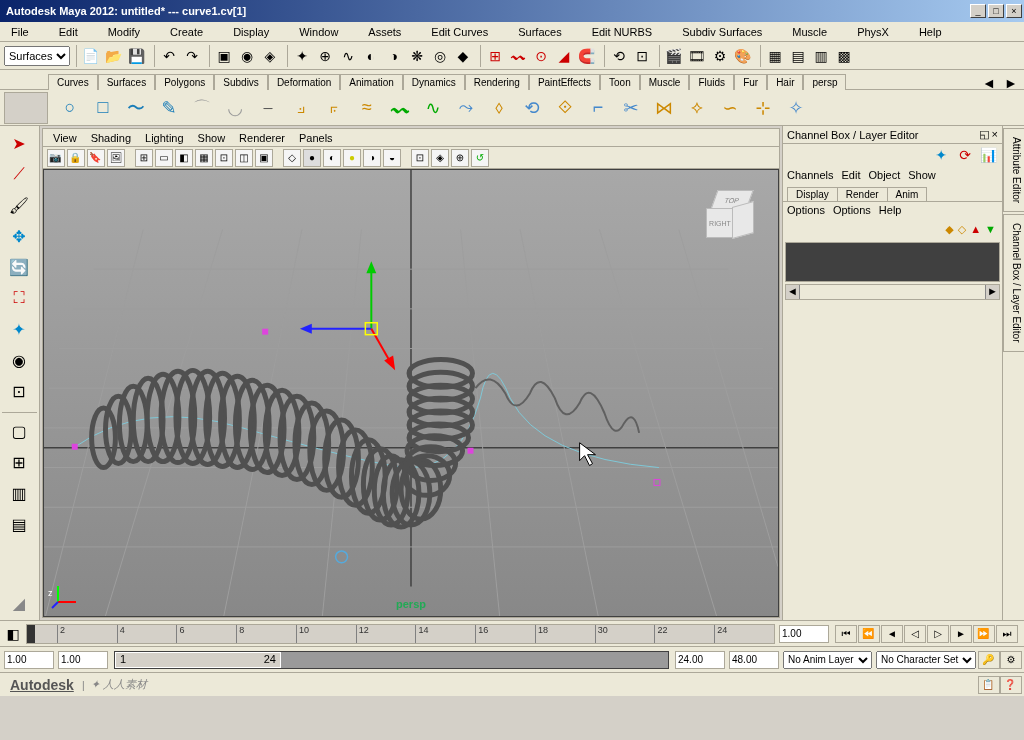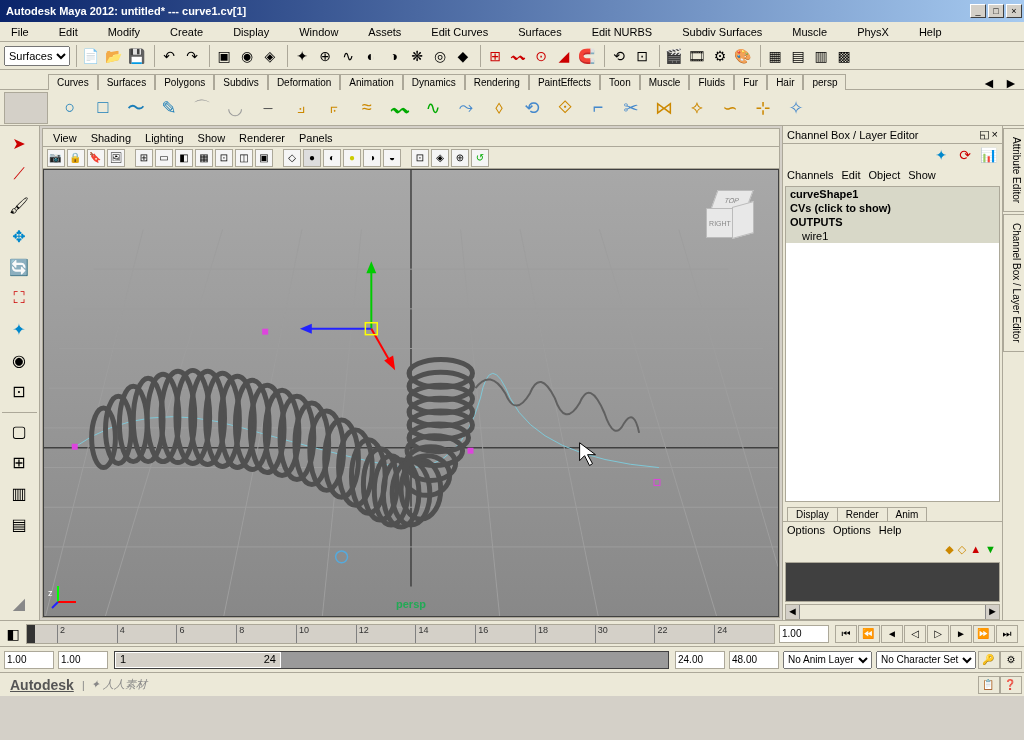--- a/index.html
+++ b/index.html
@@ -360,26 +360,20 @@
       <div class="tbtn" style="color:#08c">✦</div>
       <div class="tbtn" style="color:#c00">⟳</div>
       <div class="tbtn">📊</div>
     </div>
     <div class="cb-menu">
       <span>Channels</span>
       <span>Edit</span>
       <span>Object</span>
       <span>Show</span>
     </div>
-    <div class="cb-list">
-      <div class="cb-row hdr">curveShape1</div>
-      <div class="cb-row hdr">CVs (click to show)</div>
-      <div class="cb-row hdr">OUTPUTS</div>
-      <div class="cb-row ind">wire1</div>
-    </div>
     <div class="layer-tabs">
       <div class="layer-tab">Display</div>
       <div class="layer-tab">Render</div>
       <div class="layer-tab">Anim</div>
     </div>
     <div class="layer-menu">
       <span>Options</span>
       <span>Options</span>
       <span>Help</span>
     </div>

